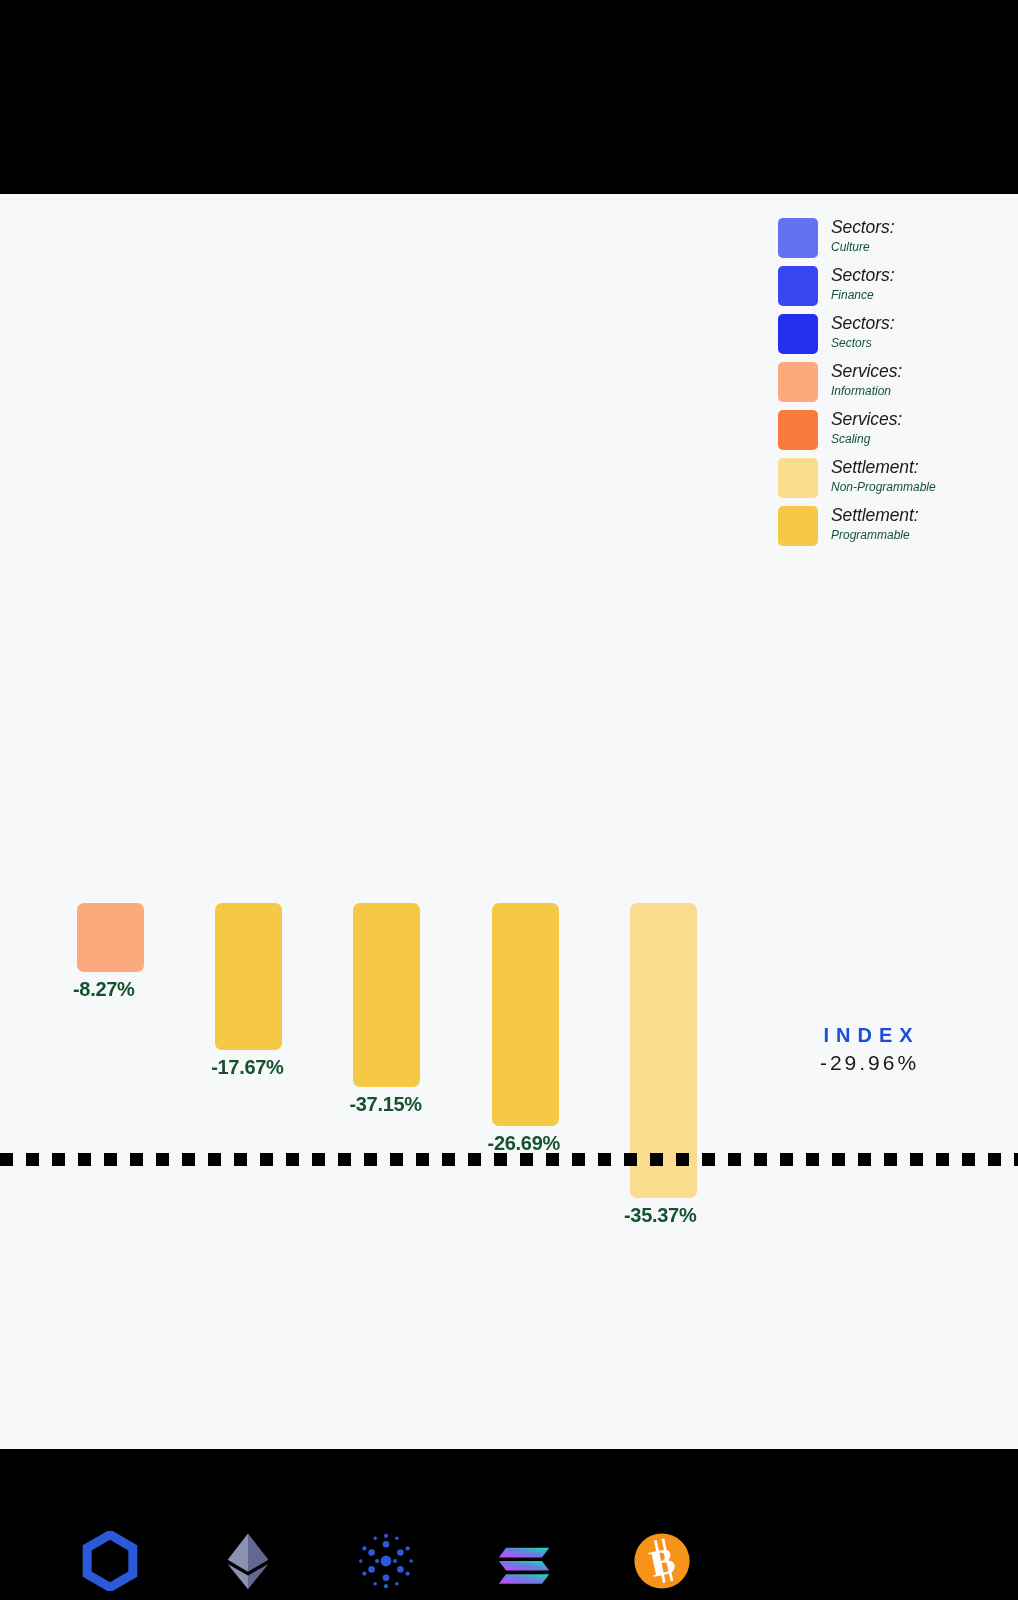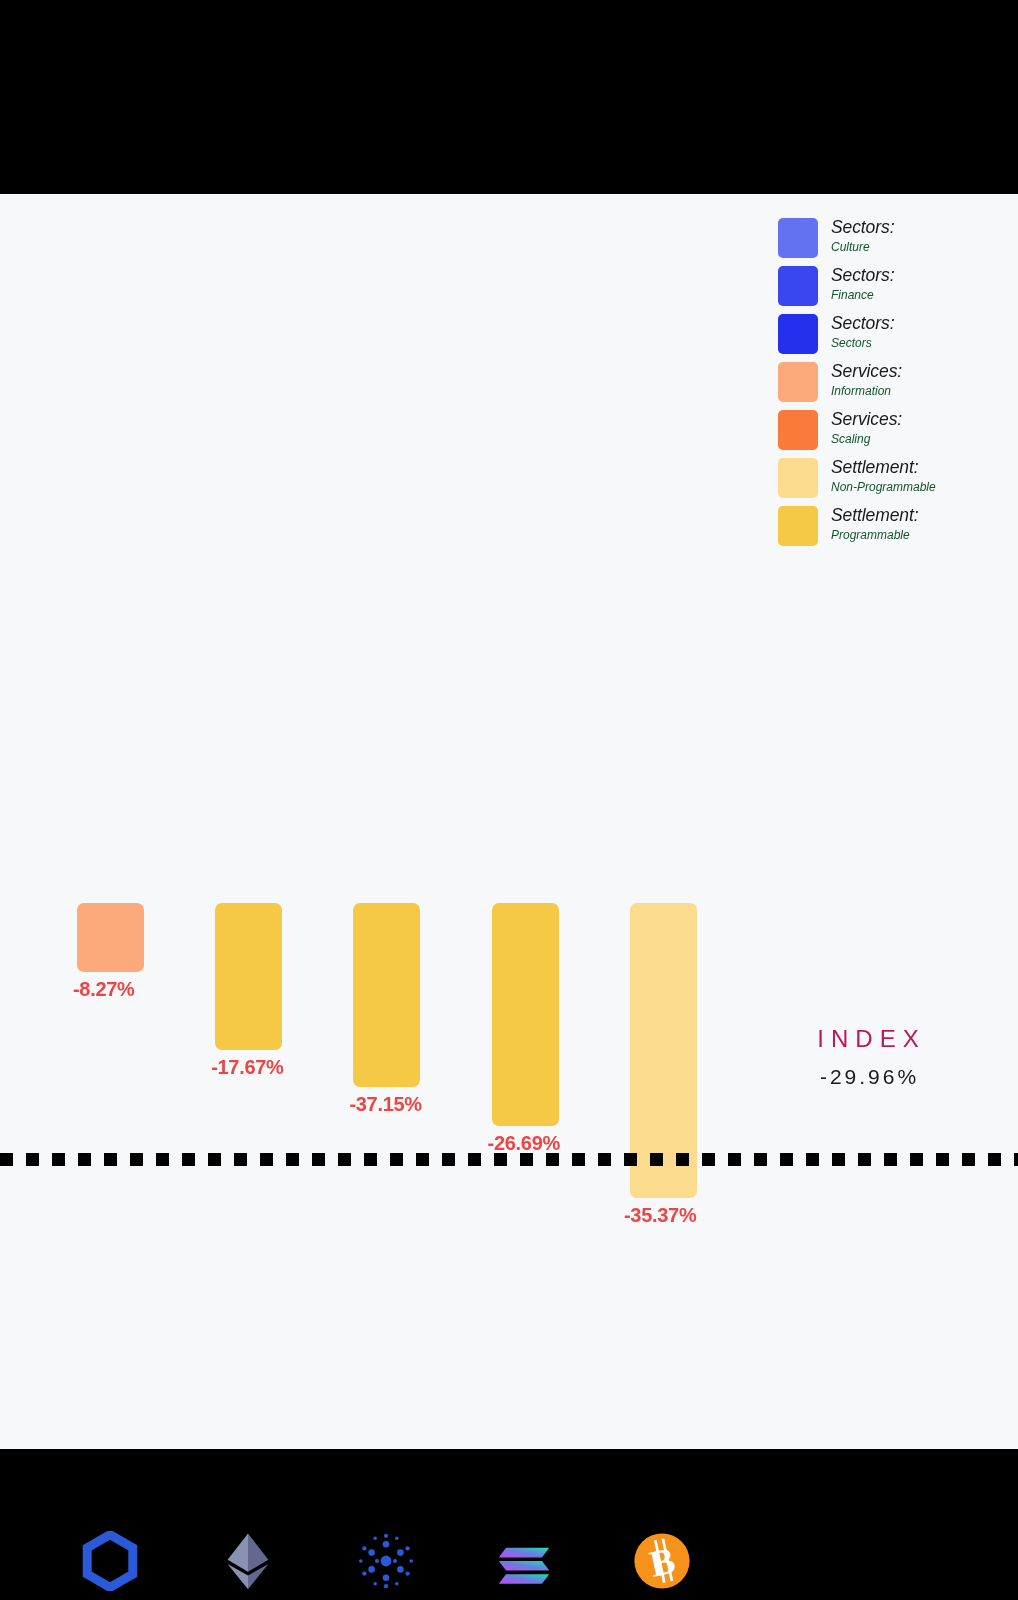--- a/index.html
+++ b/index.html
@@ -81,21 +81,21 @@
 
   
   .bar {
     position: absolute;
     border-radius: 7px;
   }
   .bar-label {
     position: absolute;
     font-size: 20px;
     font-weight: bold;
-    color: #ef4444;
+    color: #14532d;
     white-space: nowrap;
     letter-spacing: -0.3px;
   }
 
   
   .index-line {
     position: absolute;
     left: 0;
     top: 1150px;
     width: 1018px;
@@ -107,29 +107,28 @@
 
   
   .index-block {
     position: absolute;
     left: 718px;
     top: 1020px;
     width: 300px;
     text-align: center;
   }
   .index-kicker {
-    font-size: 24px;
-    font-weight: 400;
+    font-size: 20px;
+    font-weight: 700;
     letter-spacing: 7px;
-    color: #be185d;
+    color: #1d4ed8;
     line-height: 1.55;
     text-indent: 7px;
   }
   .index-value {
-    margin-top: 8px;
     font-size: 21px;
     font-weight: 400;
     letter-spacing: 3px;
     color: #1a1a1a;
     text-indent: 3px;
   }
 
   
   .asset-row {
     position: absolute;

